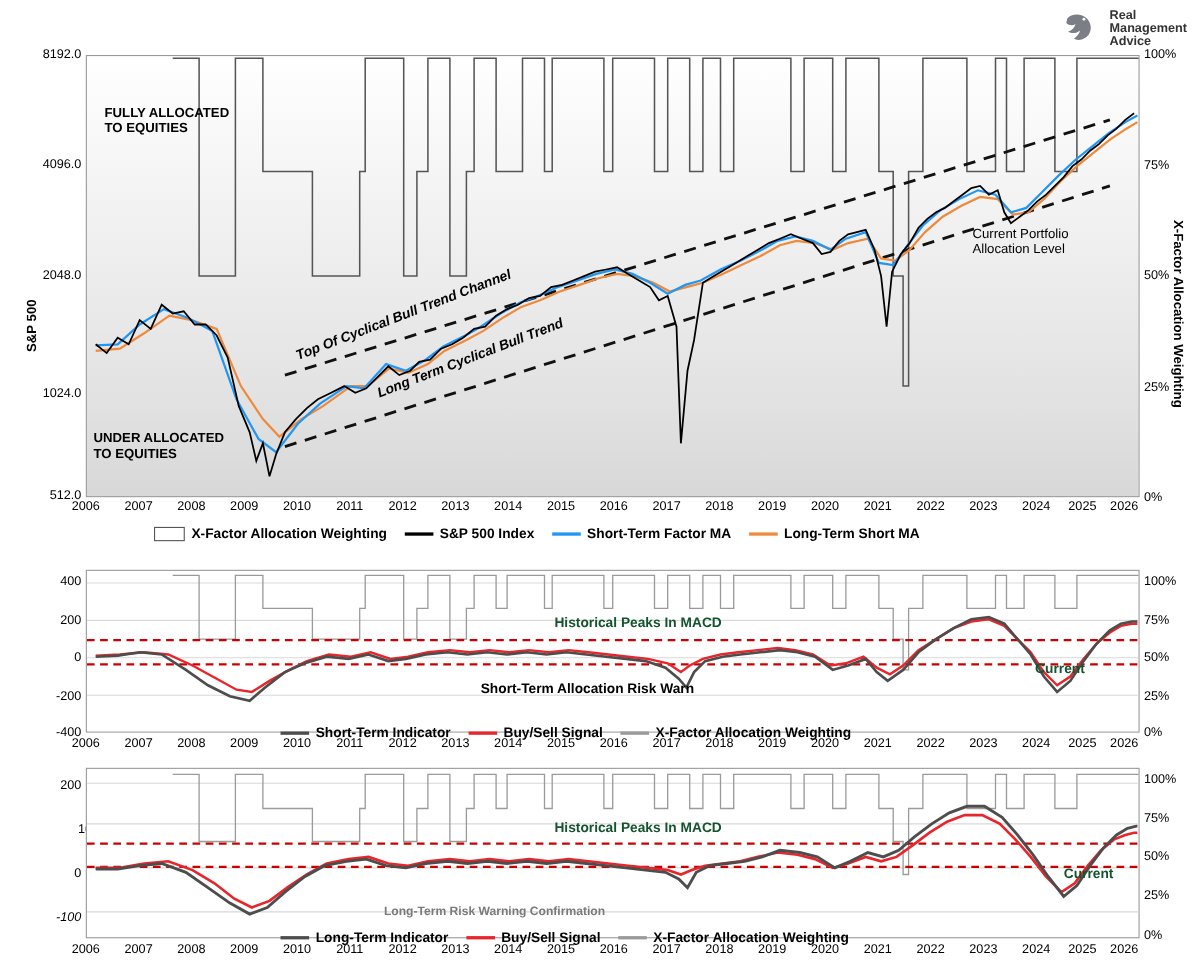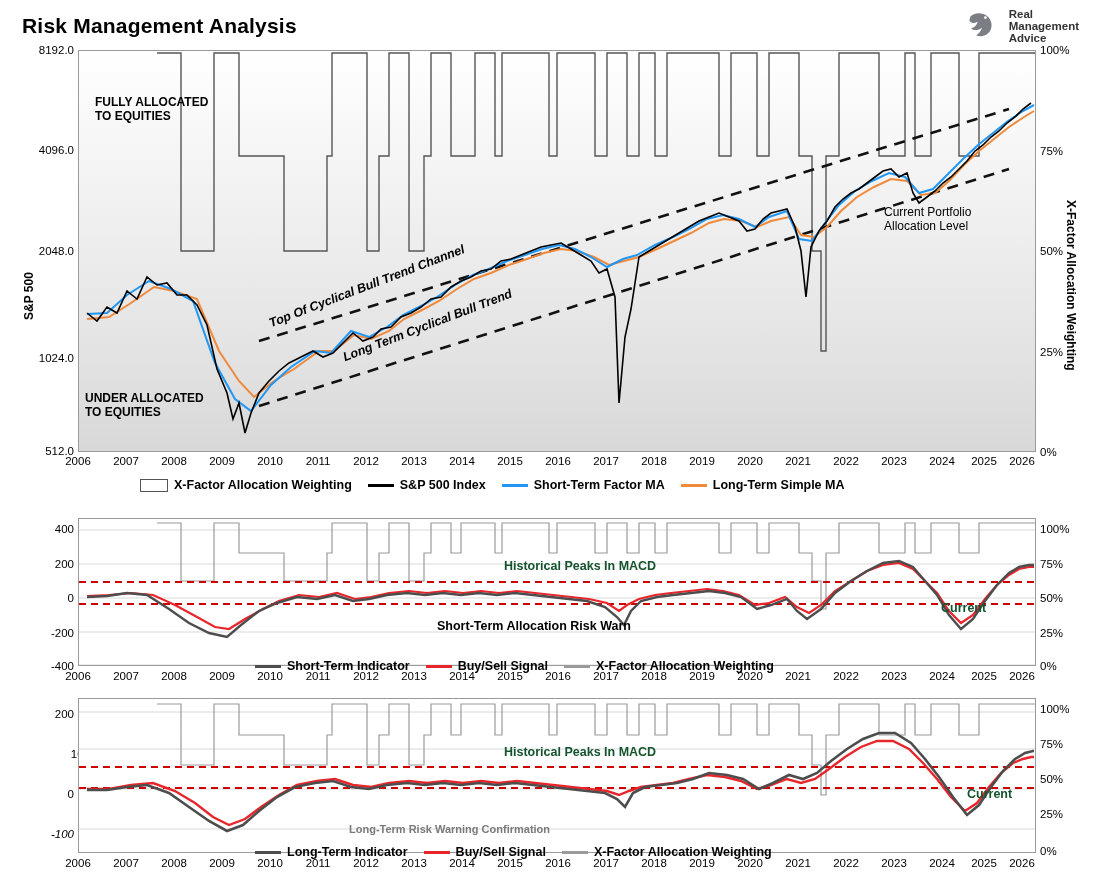--- a/index.html
+++ b/index.html
@@ -46,21 +46,20 @@
   .annot.red{color:#14532d;font-weight:bold;}
   .annot.gray{color:#7a7a7a;font-weight:bold;font-size:11px;}
   .annot.ital{font-style:italic;font-weight:bold;}
   .annot.rot{transform:rotate(-21deg);transform-origin:left top;}
 </style>
 </head>
 <body>
 
 <div class="wrap">
 
-  <div class="title">Risk Management Analysis</div>
 
   <div class="brand">
     <svg class="brand-mark" viewBox="0 0 40 38">
       <path d="M6 8 C10 3, 20 2, 26 7 C31 11, 33 18, 30 24 C27 30, 19 33, 13 30 C16 28, 19 25, 20 21 C16 24, 11 25, 7 22 C11 21, 14 18, 15 14 C12 16, 8 16, 5 13 Z" fill="#7b7f85"></path>
       <circle cx="24" cy="9" r="1.6" fill="#ffffff"></circle>
     </svg>
     <div class="brand-text">
       <div>Real</div>
       <div>Management</div>
       <div>Advice</div>
@@ -139,21 +138,21 @@
       <div class="item">
         <span class="swatch" style="border-top-color:#000000;"></span>
         <span>S&amp;P 500 Index</span>
       </div>
       <div class="item">
         <span class="swatch" style="border-top-color:#2196f3;"></span>
         <span>Short-Term Factor MA</span>
       </div>
       <div class="item">
         <span class="swatch" style="border-top-color:#ef8a3c;"></span>
-        <span>Long-Term Simple MA</span>
+        <span>Long-Term Short MA</span>
       </div>
     </div>
   </div>
 
   <div class="panel" style="left:0;top:0;">
 
     <div class="ytick" style="left:0;top:523px;width:74px;">400</div>
     <div class="ytick" style="left:0;top:558px;width:74px;">200</div>
     <div class="ytick" style="left:0;top:592px;width:74px;">0</div>
     <div class="ytick" style="left:0;top:627px;width:74px;">-200</div>

